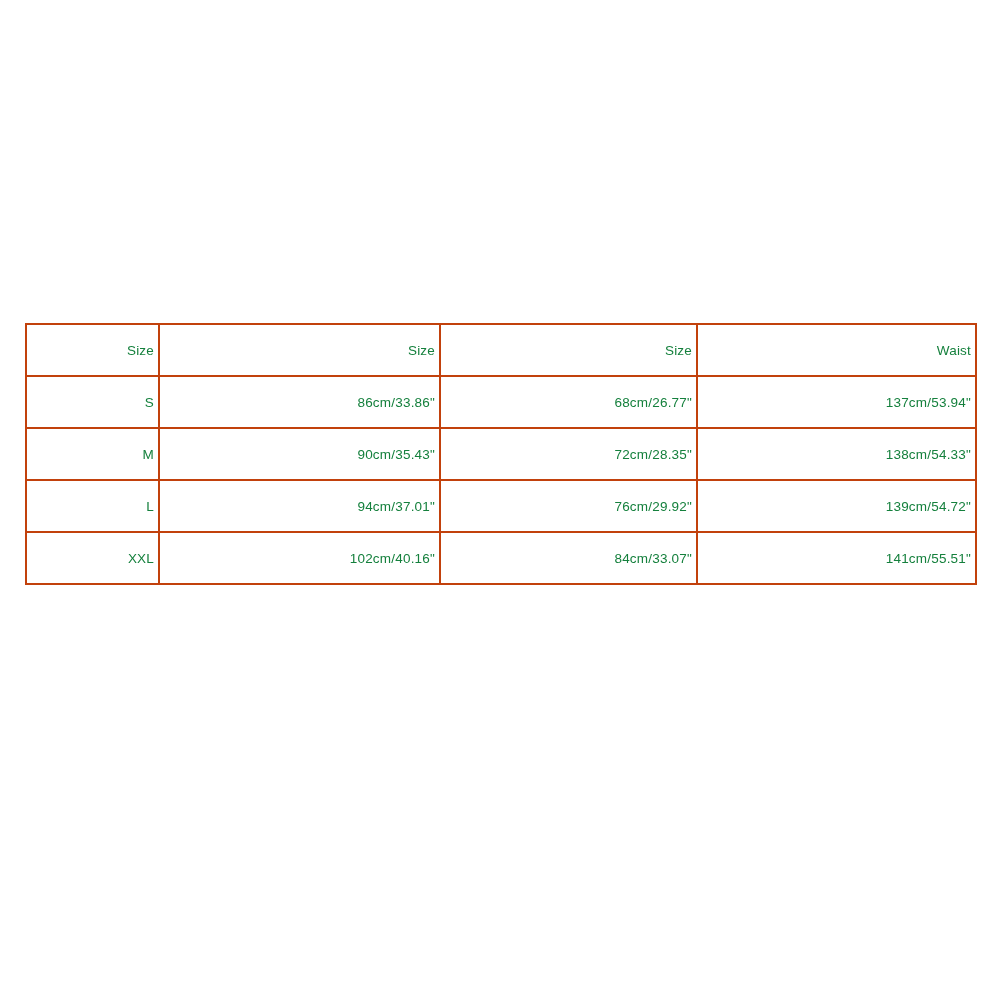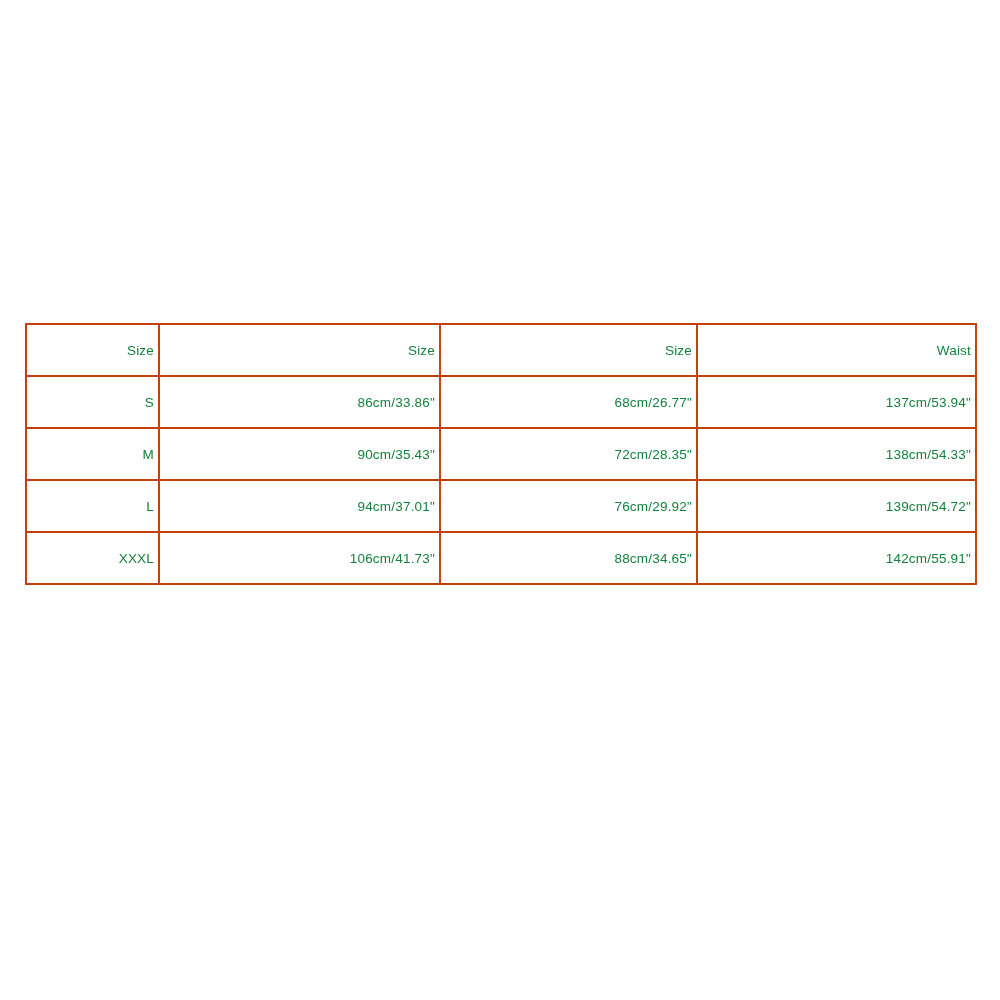--- a/index.html
+++ b/index.html
@@ -82,21 +82,21 @@
           <td>72cm/28.35"</td>
           <td>138cm/54.33"</td>
         </tr>
         <tr>
           <td>L</td>
           <td>94cm/37.01"</td>
           <td>76cm/29.92"</td>
           <td>139cm/54.72"</td>
         </tr>
         <tr>
-          <td>XXXL</td>
-          <td>106cm/41.73"</td>
-          <td>88cm/34.65"</td>
-          <td>142cm/55.91"</td>
+          <td>XXL</td>
+          <td>102cm/40.16"</td>
+          <td>84cm/33.07"</td>
+          <td>141cm/55.51"</td>
         </tr>
       </tbody>
     </table>
   </div>
 </div>
 
 </body></html>

